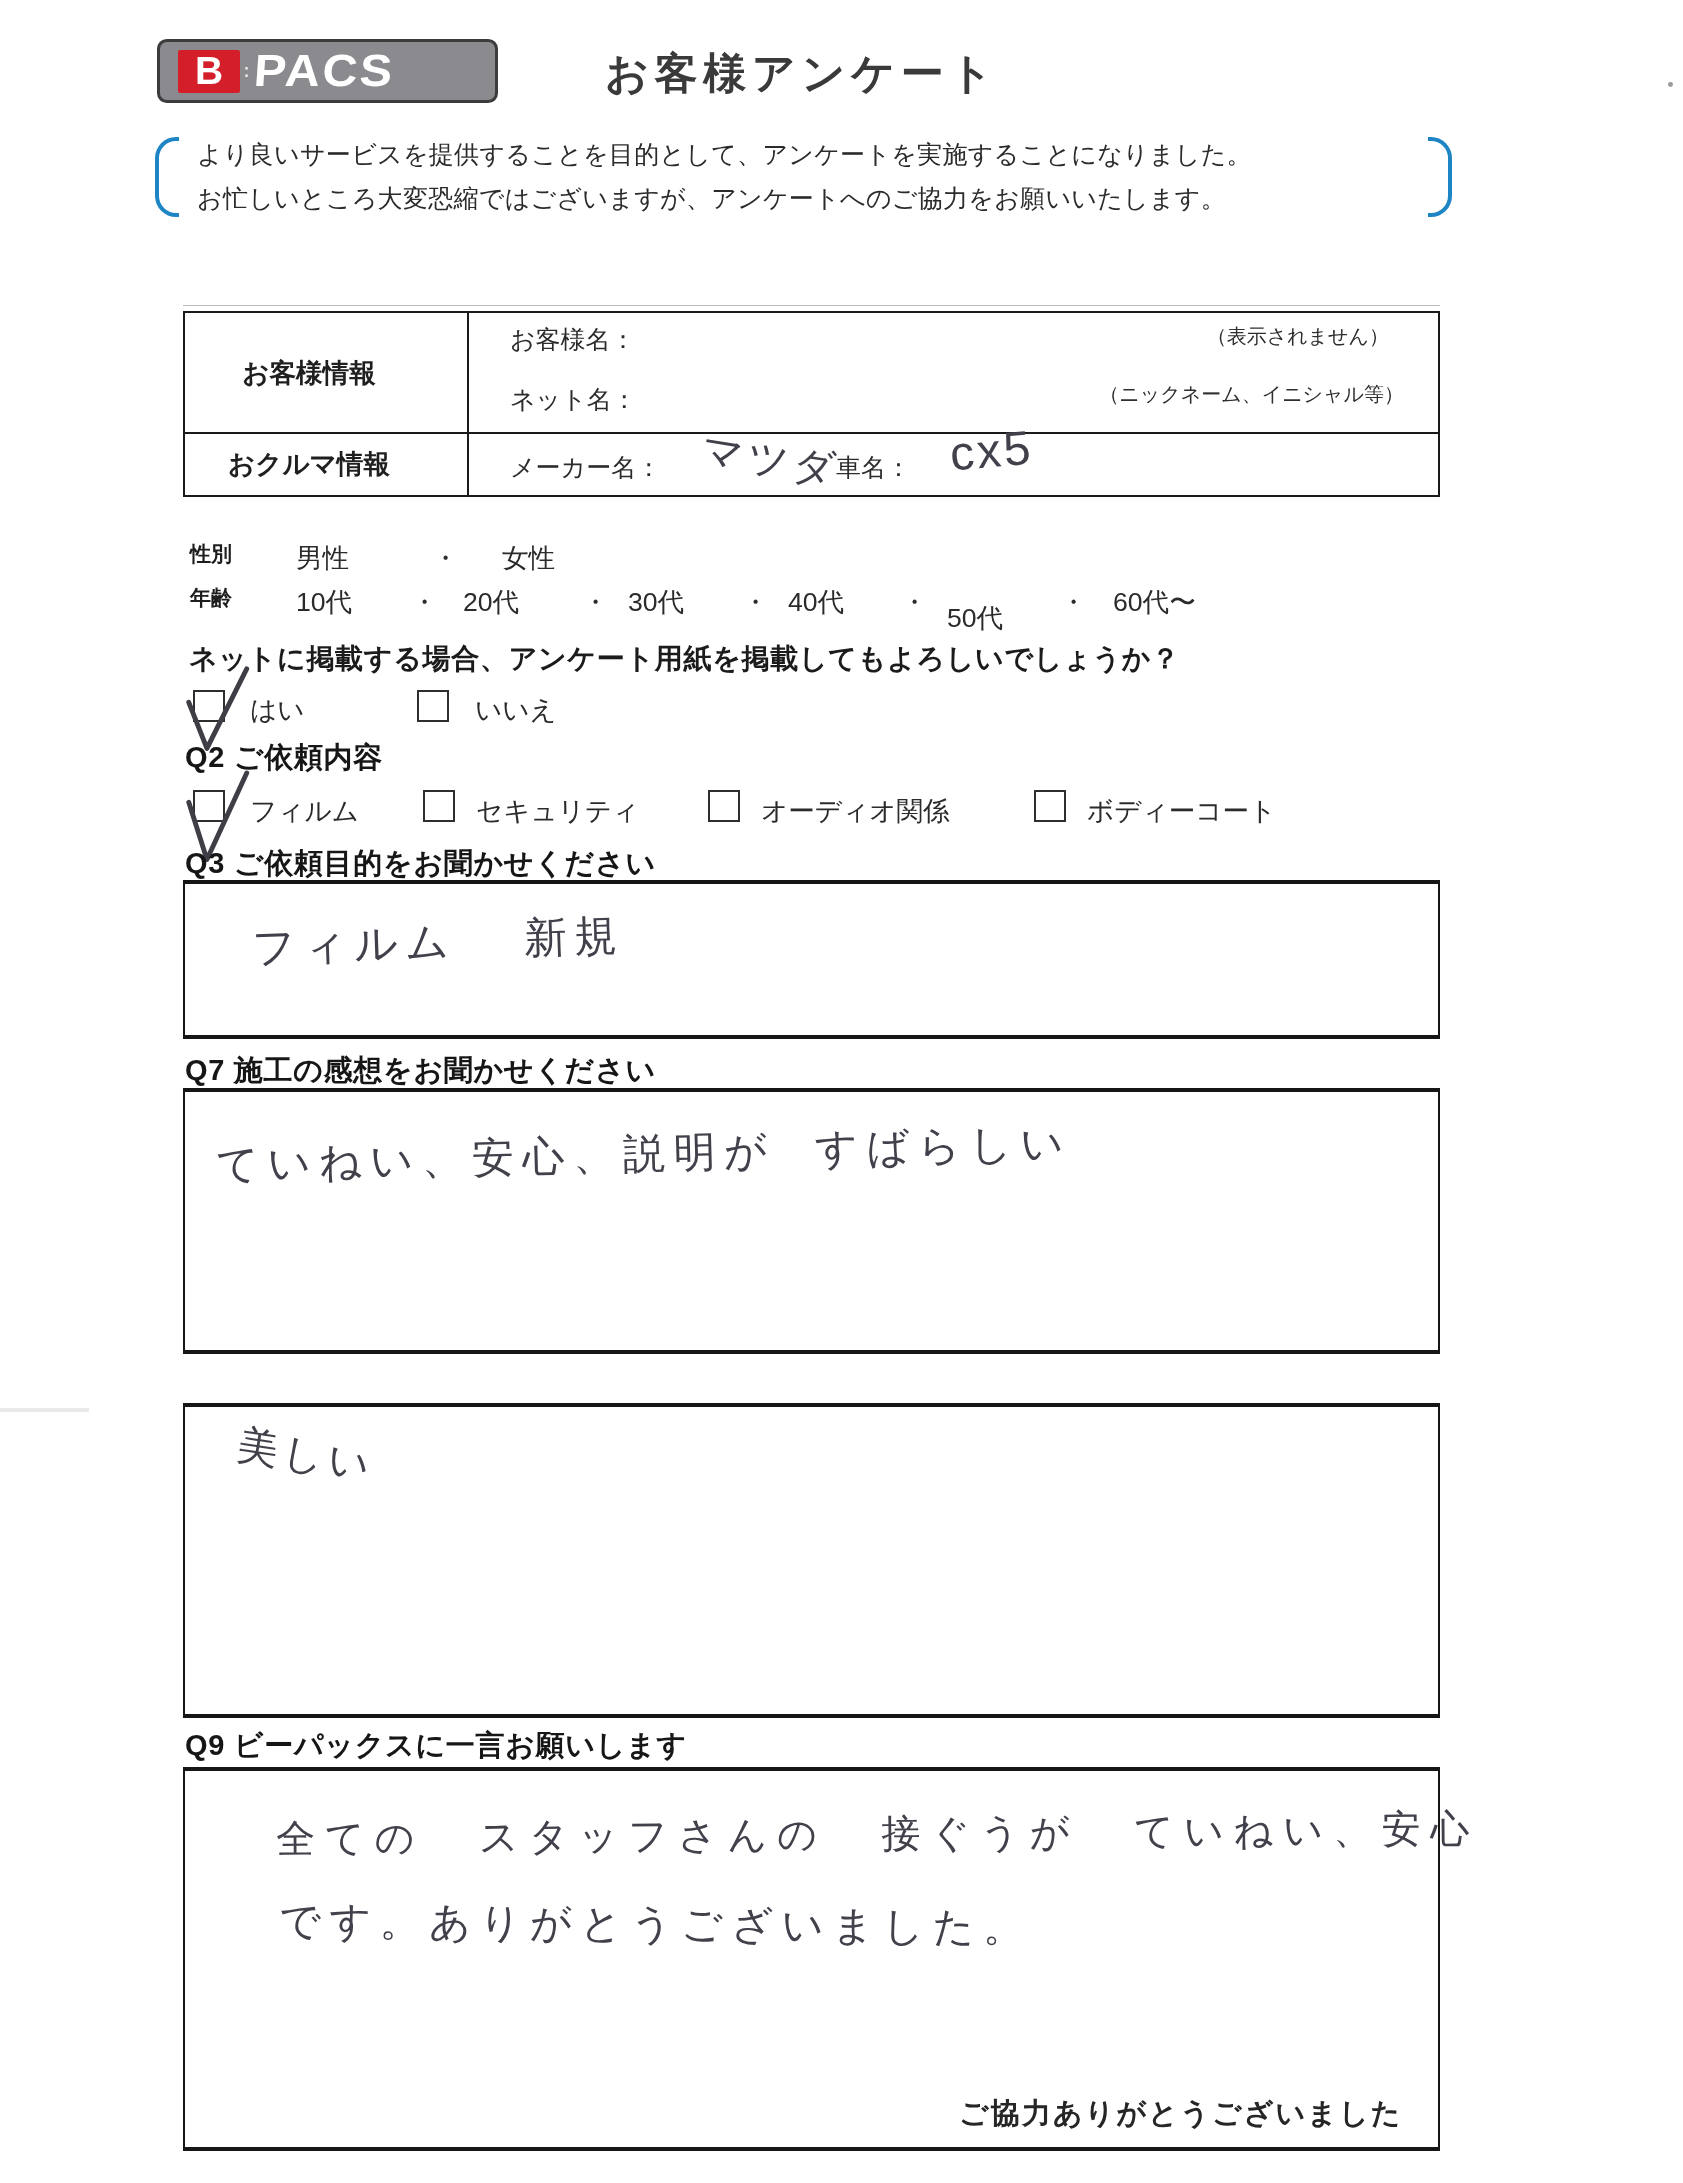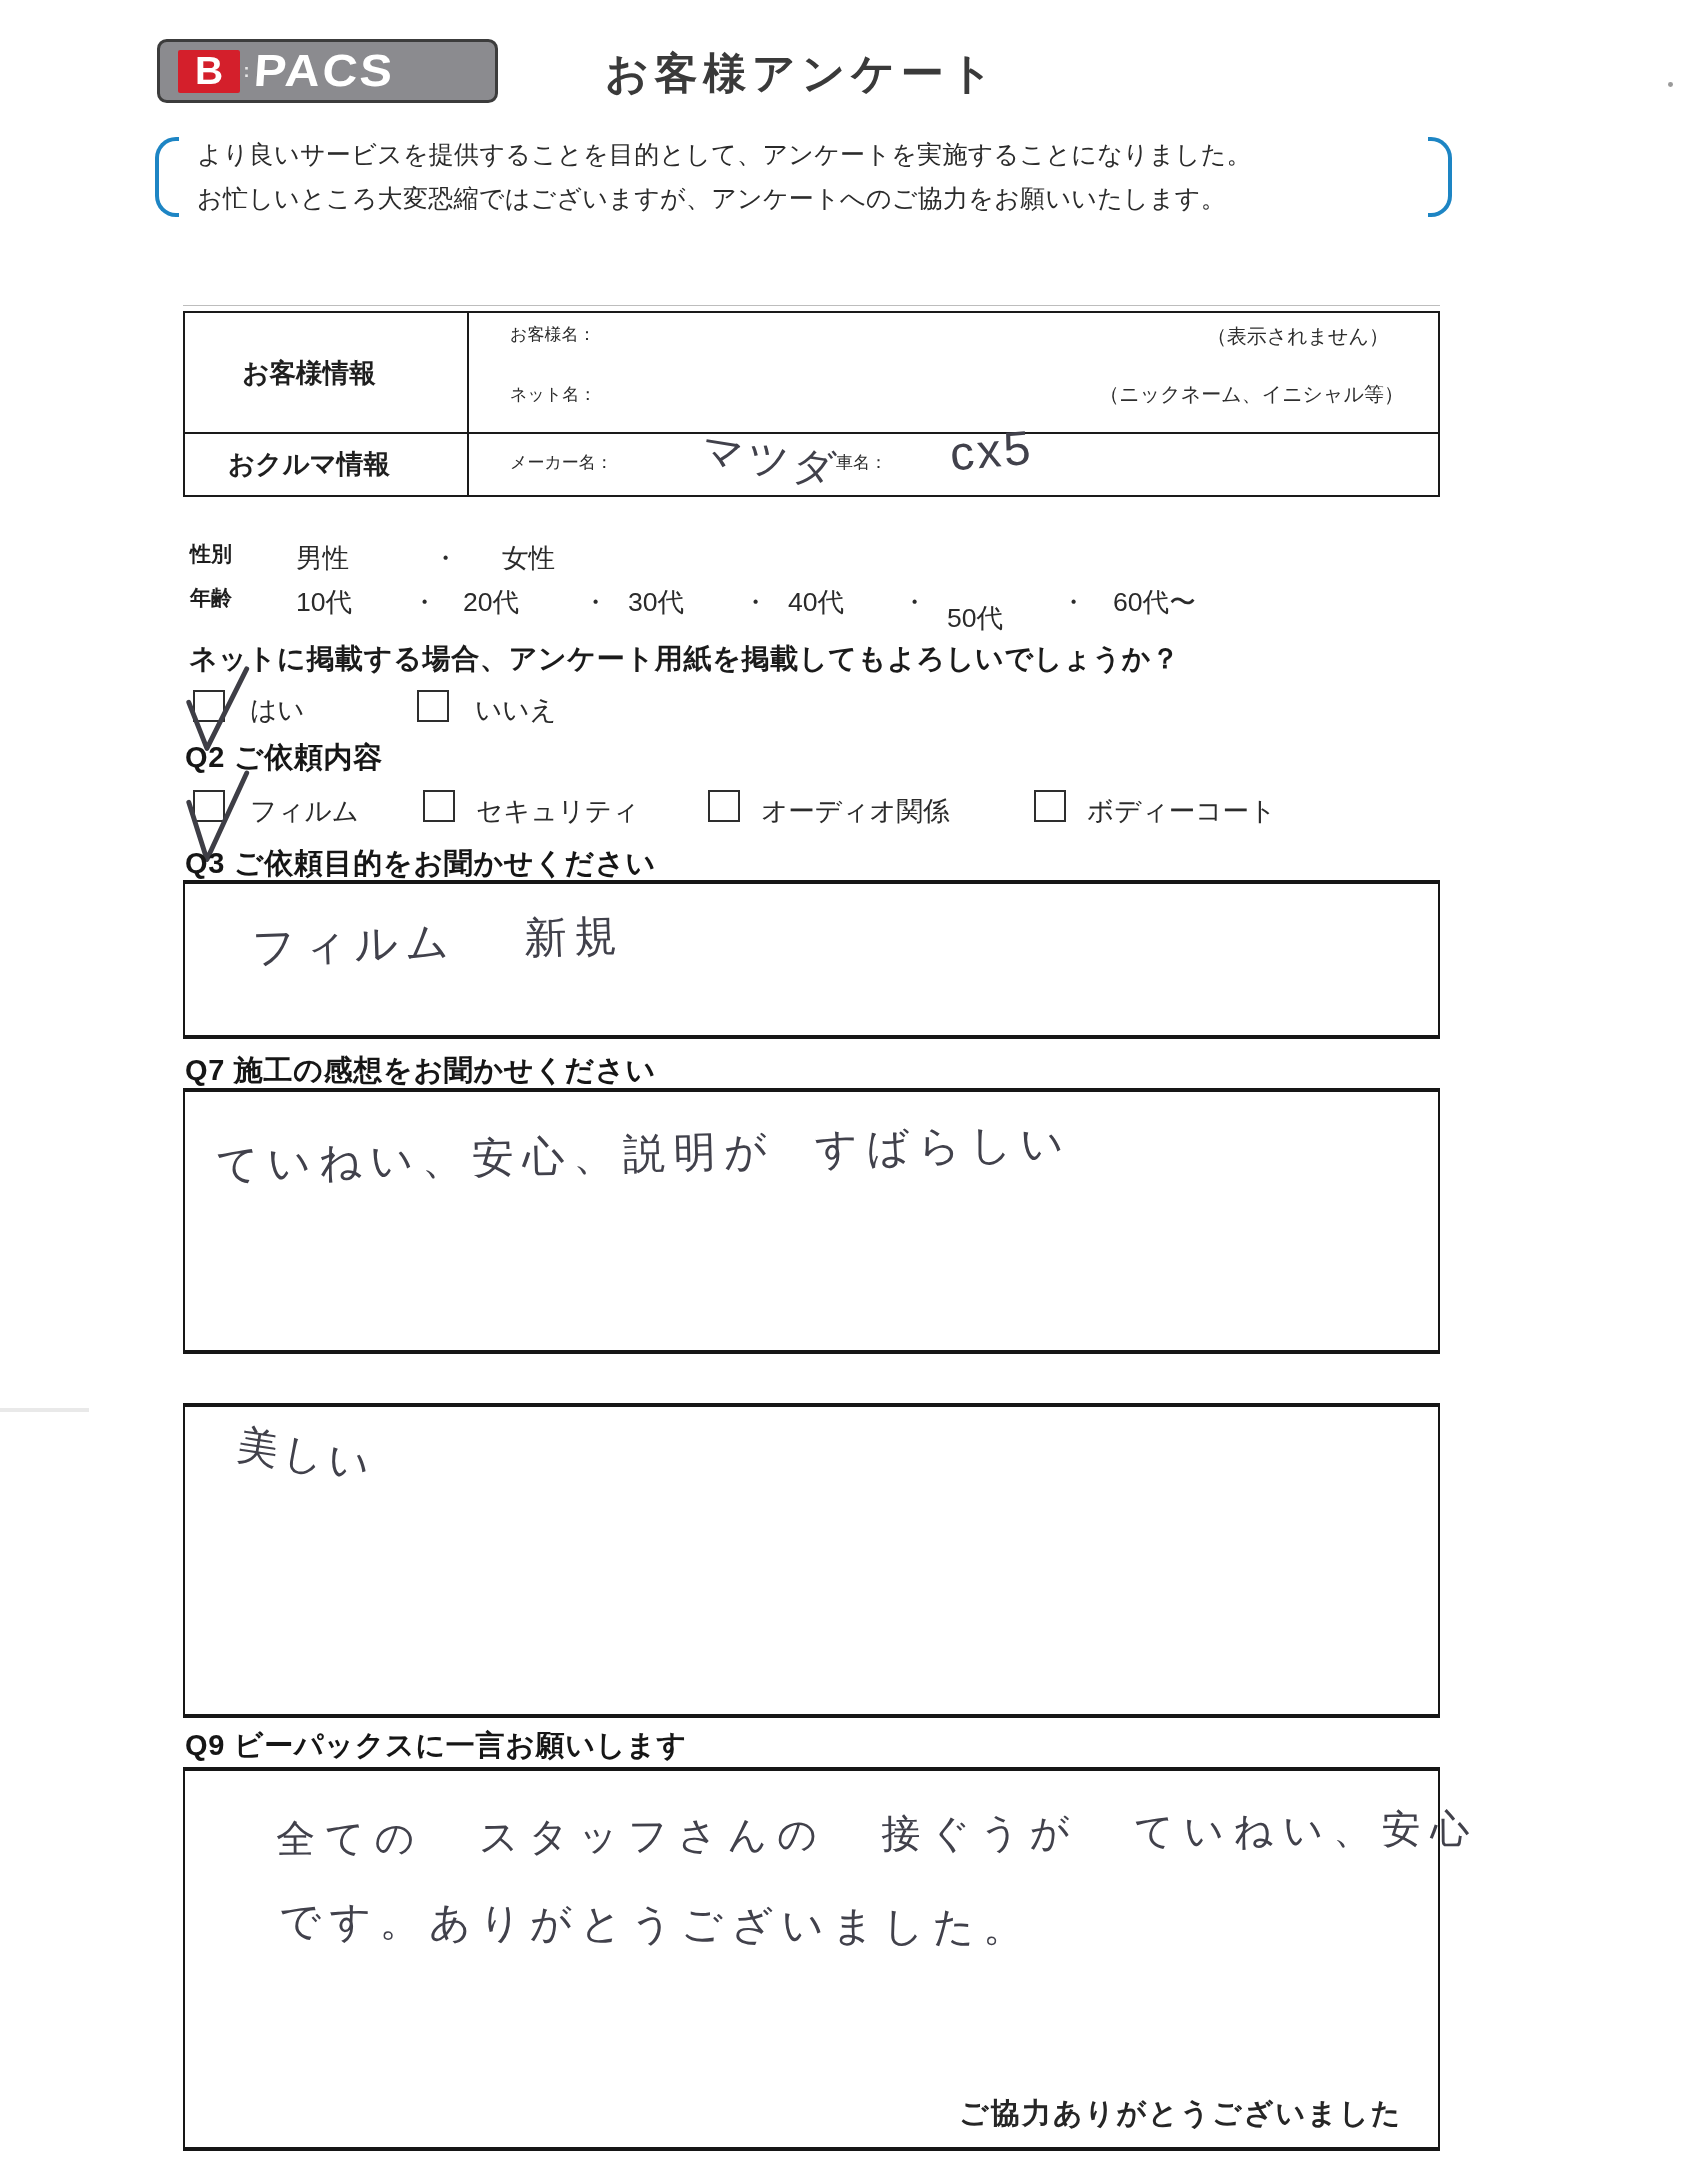--- a/index.html
+++ b/index.html
@@ -33,21 +33,21 @@
   .intro-line{left:197px;font-size:25px;color:#2b2b2b;letter-spacing:0.3px;white-space:nowrap;}
   .note-line{left:196px;font-size:23px;color:#2b2b2b;letter-spacing:0.3px;white-space:nowrap;}
   
   .ctable{
     left:183px;top:311px;width:1257px;height:186px;box-sizing:border-box;
     border:2.8px solid #1a1a1a;
   }
   .ctable .vdiv{position:absolute;left:282px;top:0;bottom:0;width:2.1px;background:#1a1a1a;}
   .ctable .hdiv{position:absolute;left:0;right:0;top:119px;height:2.1px;background:#1a1a1a;}
   .cell-label{position:absolute;left:0;width:248px;display:flex;align-items:center;justify-content:center;font-weight:bold;font-size:26.6px;color:#1f1f1f;}
-  .tbl-field{position:absolute;font-size:17px;color:#2b2b2b;white-space:nowrap;}
+  .tbl-field{position:absolute;font-size:25px;color:#2b2b2b;white-space:nowrap;}
   .tbl-note{position:absolute;font-size:20px;color:#2e2e2e;white-space:nowrap;}
   
   .hand{
     position:absolute;color:#41414b;white-space:nowrap;
     font-family:"Liberation Sans","DejaVu Sans",sans-serif;
   }
   
   .row-label{font-weight:bold;font-size:21px;color:#1d1d1d;white-space:nowrap;}
   .row-opt{font-size:26.6px;color:#2b2b2b;white-space:nowrap;}
   .row-dot{font-size:26.6px;color:#2b2b2b;}

